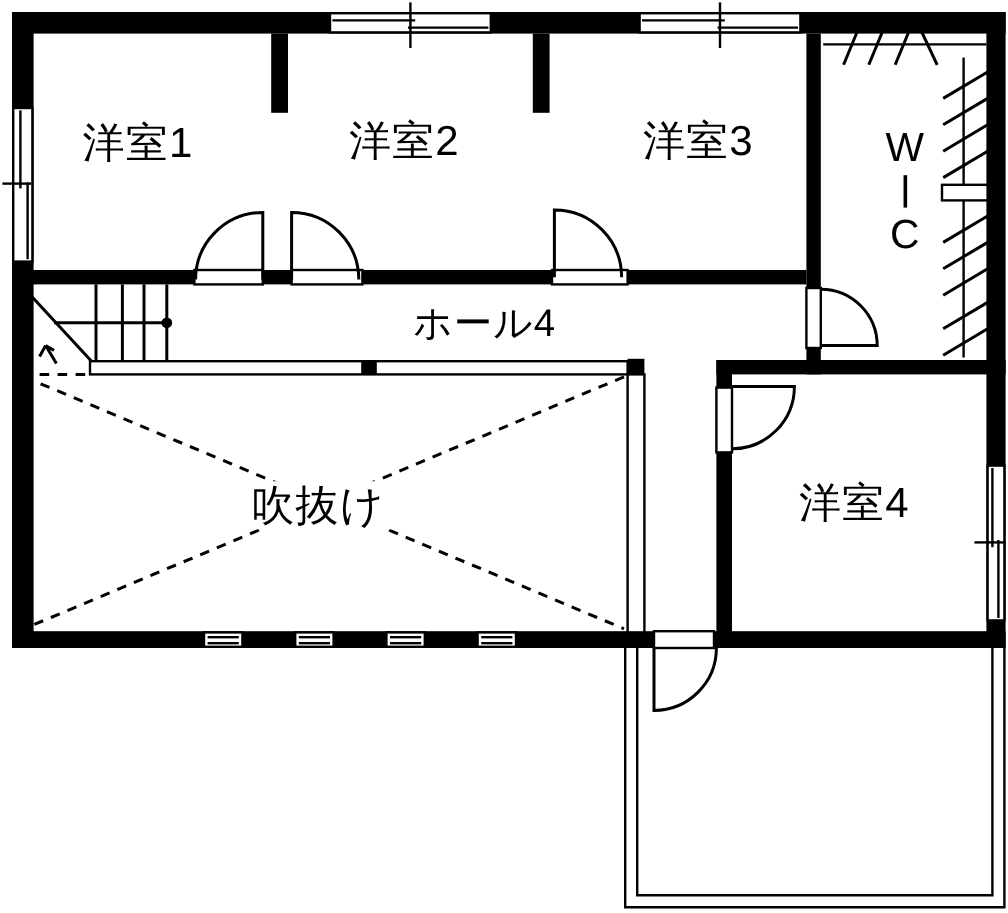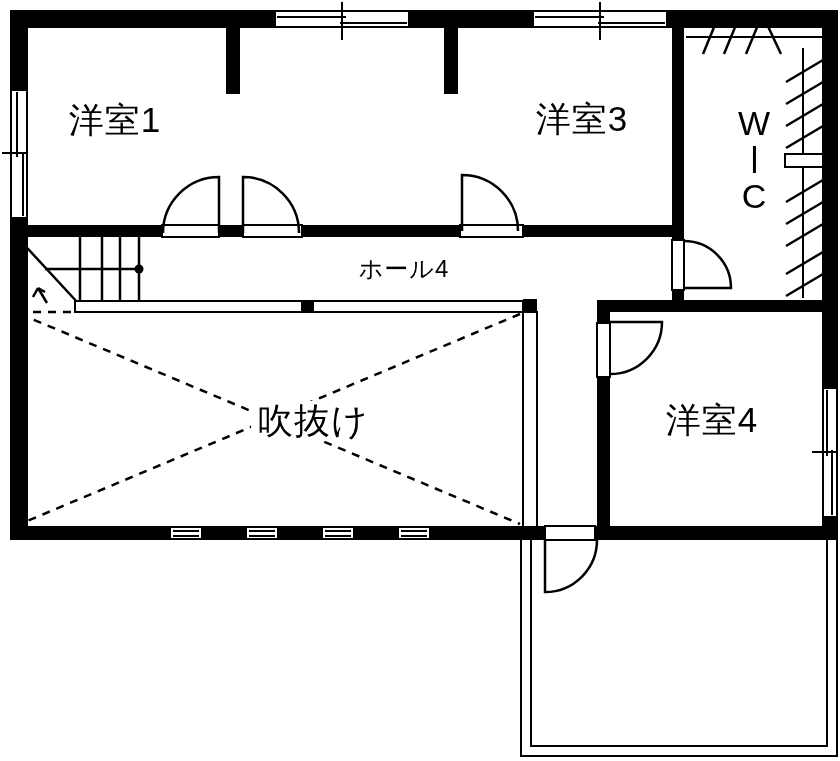--- a/index.html
+++ b/index.html
@@ -24,21 +24,21 @@
   }
   .room-label {
     position: absolute;
     transform: translate(-50%, -50%);
     white-space: nowrap;
     color: var(--line-color, #000000);
     font-size: 35px;
     letter-spacing: 1px;
     line-height: 1;
   }
-  .room-label.small { font-size: 24px; }
+  .room-label.small { font-size: 32px; }
   .room-label.masked { background: var(--bg-color, #ffffff); padding: 2px 6px; }
   .wic-col {
     position: absolute;
     transform: translate(-50%, 0);
     display: flex;
     flex-direction: column;
     align-items: center;
     gap: 6px;
     color: var(--line-color, #000000);
     font-size: 34px;
@@ -190,23 +190,24 @@
     </g>
 
     <g fill="none" stroke="currentColor" stroke-width="2">
       <path d="M521,540 L521,756 L837,756 L837,540"></path>
       <path d="M531,540 L531,746 L827,746 L827,540"></path>
     </g>
 
   </svg>
 
   <div class="room-label" style="left:115px; top:119px;">洋室1</div>
+  <div class="room-label" style="left:337px; top:118px;">洋室2</div>
   <div class="room-label" style="left:570px; top:118px;margin-left:12px;">洋室3</div>
   <div class="room-label small" style="left:404px; top:269px;">ホール4</div>
-  <div class="room-label masked" style="left:265px; top:421px; font-size:36px;margin-left:48px;">吹抜け</div>
+  <div class="room-label masked" style="left:265px; top:421px; font-size:36px;">吹抜け</div>
   <div class="room-label" style="left:712px; top:419px;">洋室4</div>
 
   <div class="wic-col" style="left:754px; top:106px;">
     <span>W</span>
     <span class="wic-dash"></span>
     <span>C</span>
   </div>
 
 </div>
 

